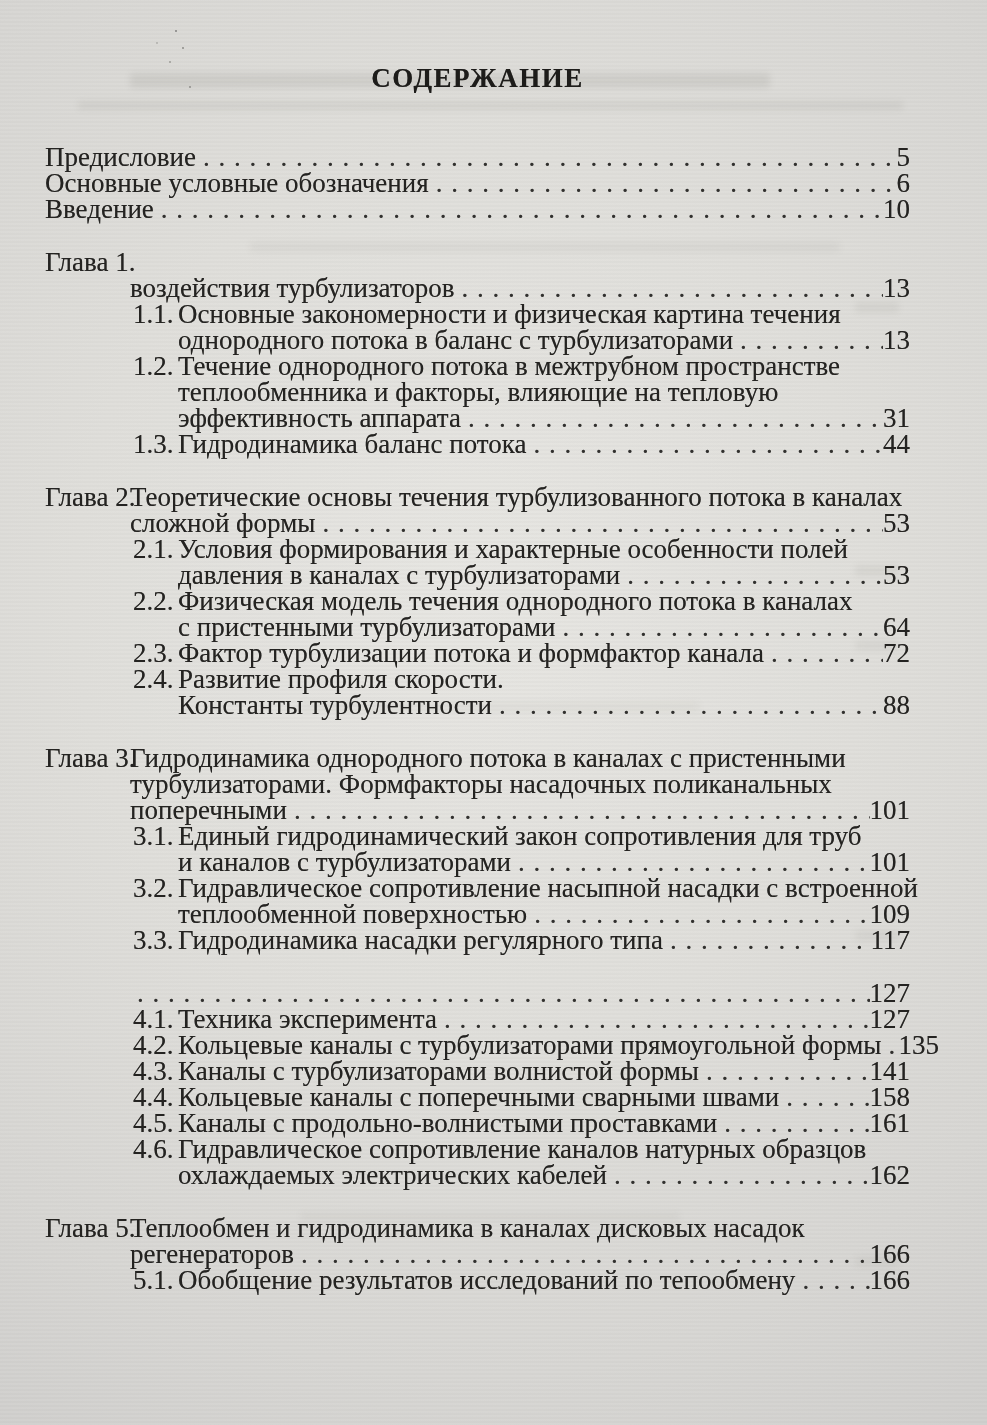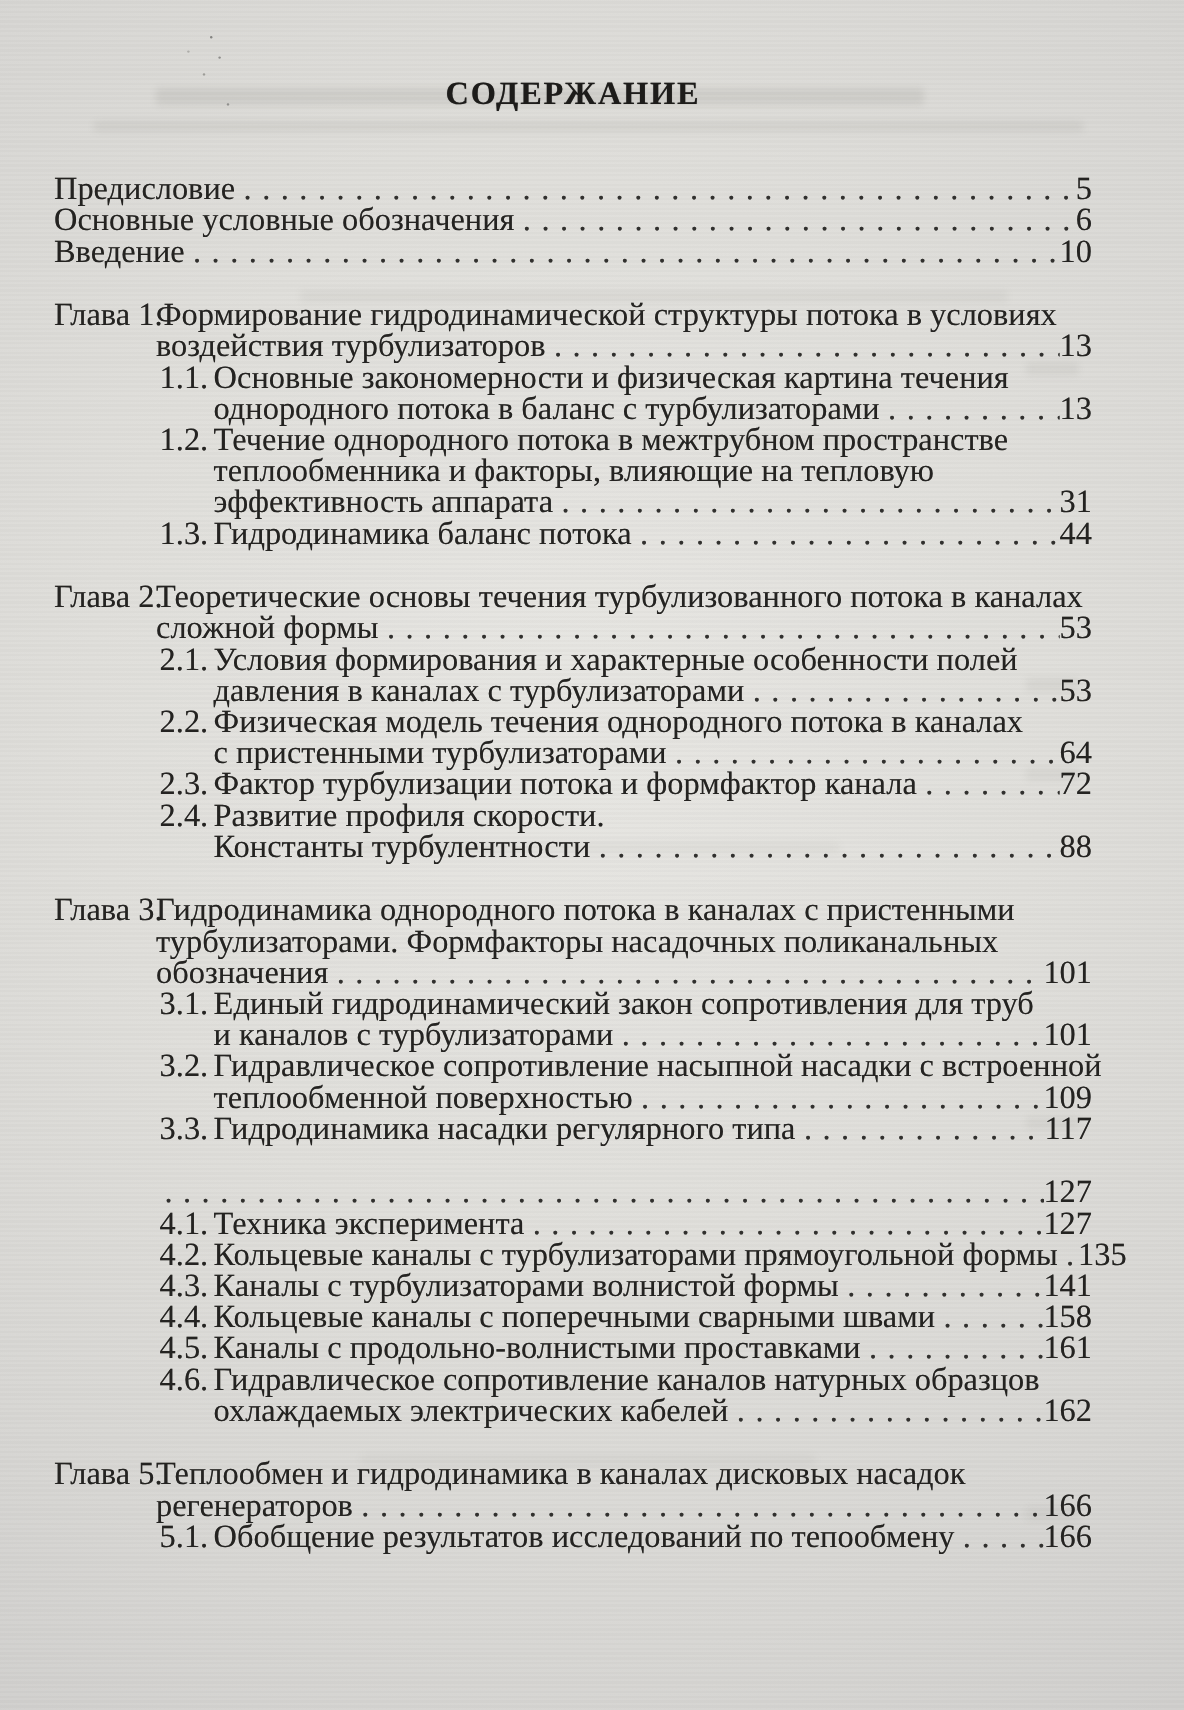--- a/index.html
+++ b/index.html
@@ -86,21 +86,20 @@
           </div>
           <div class="line">
             <span class="txt">Введение</span>
             <span class="fill"></span>
             <span class="pg">10</span>
           </div>
         </div>
         <div class="block">
           <div class="line">
             <span class="num" style="width: 85px;">Глава 1.</span>
-            <span class="txt">Формирование гидродинамической структуры потока в условиях</span>
           </div>
           <div class="line">
             <span class="sp" style="width: 85px;"></span>
             <span class="txt">воздействия турбулизаторов</span>
             <span class="fill"></span>
             <span class="pg">13</span>
           </div>
           <div class="line">
             <span class="sp" style="width: 88px;"></span>
             <span class="num" style="width: 45px;">1.1.</span>
@@ -191,21 +190,21 @@
           <div class="line">
             <span class="num" style="width: 85px;">Глава 3.</span>
             <span class="txt">Гидродинамика однородного потока в каналах с пристенными</span>
           </div>
           <div class="line">
             <span class="sp" style="width: 85px;"></span>
             <span class="txt">турбулизаторами. Формфакторы насадочных поликанальных</span>
           </div>
           <div class="line">
             <span class="sp" style="width: 85px;"></span>
-            <span class="txt">обозначения</span>
+            <span class="txt">поперечными</span>
             <span class="fill"></span>
             <span class="pg">101</span>
           </div>
           <div class="line">
             <span class="sp" style="width: 88px;"></span>
             <span class="num" style="width: 45px;">3.1.</span>
             <span class="txt">Единый гидродинамический закон сопротивления для труб</span>
           </div>
           <div class="line">
             <span class="sp" style="width: 133px;"></span>

